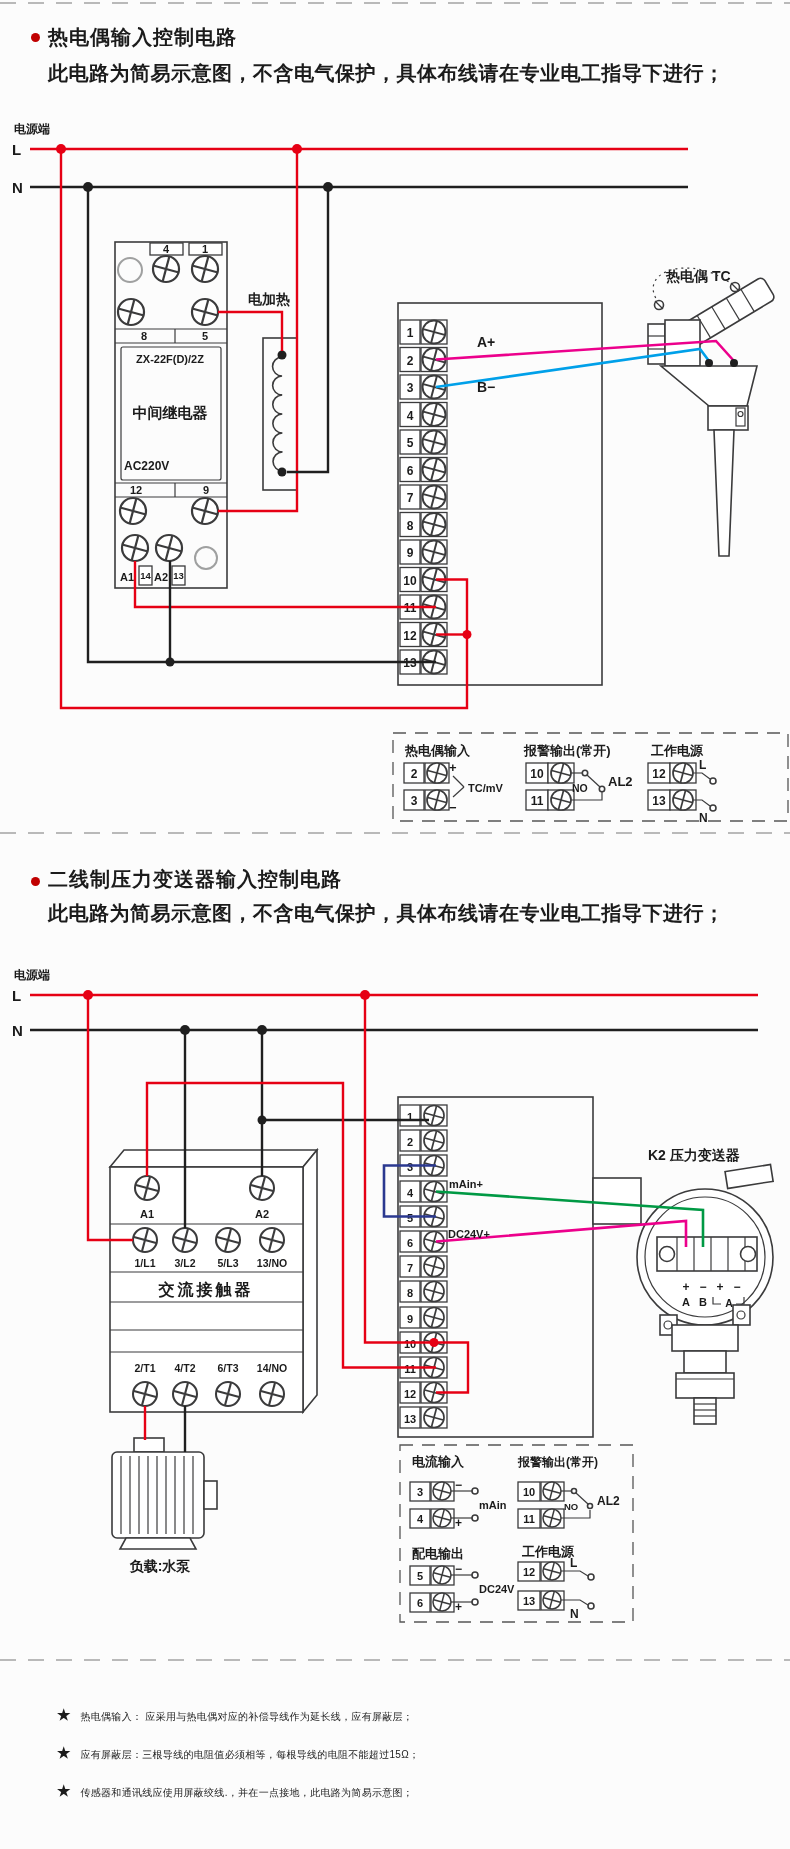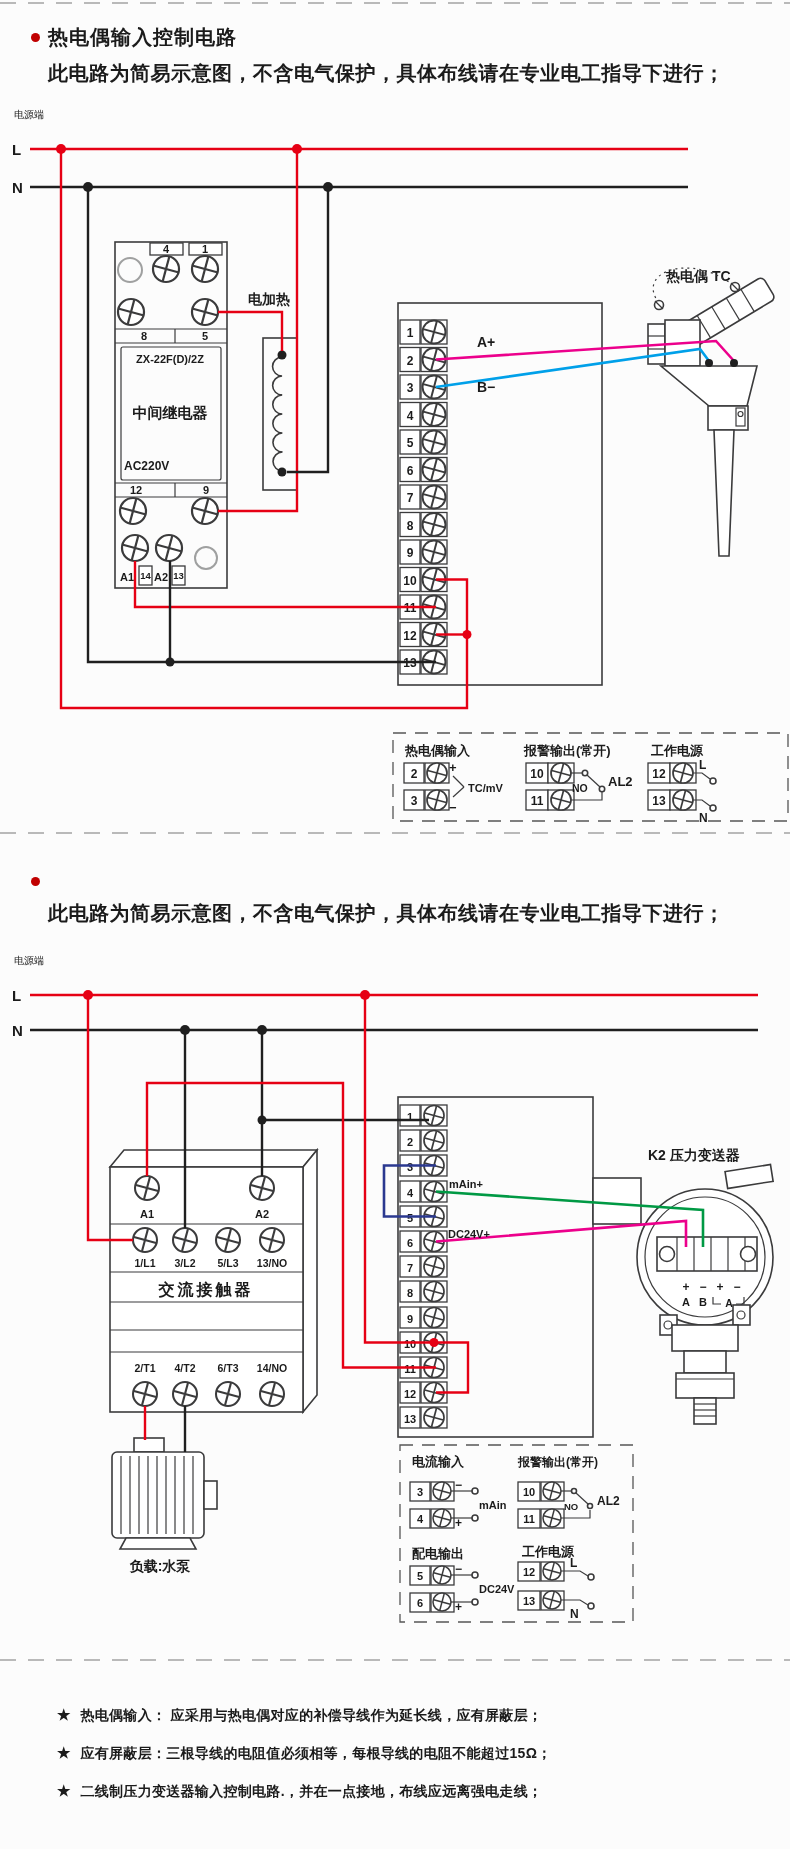--- a/index.html
+++ b/index.html
@@ -2,24 +2,24 @@
 <html><head>
 <meta charset="utf-8">
 <style>
   html,body{margin:0;padding:0;background:#e9e9e9;}
   .page{position:relative;width:790px;height:1849px;background:#fcfcfc;overflow:hidden;
         font-family:"Liberation Sans",sans-serif;color:#1b1b1b;}
   .abs{position:absolute;}
   .bullet{width:9px;height:9px;border-radius:50%;background:#c00000;}
   .sec-title{font-size:20px;font-weight:700;letter-spacing:1px;}
   .sec-sub{font-size:20px;font-weight:700;letter-spacing:.5px;}
-  .pwr{font-size:10px;font-weight:400;}
+  .pwr{font-size:12px;font-weight:700;margin-top:13px;}
   .note-row{position:absolute;display:flex;gap:10px;align-items:baseline;}
   .note-star{font-size:15px;font-weight:700;}
-  .note-text{font-size:14px;font-weight:700;letter-spacing:.3px;}
+  .note-text{font-size:10px;font-weight:400;letter-spacing:.3px;}
   svg{position:absolute;left:0;top:0;}
   svg text{font-family:"Liberation Sans",sans-serif;fill:#1b1b1b;}
   .comp{fill:none;stroke:#3b3b3c;stroke-width:1.6;}
   .compf{fill:#ffffff;stroke:#3b3b3c;stroke-width:1.6;}
   .thin{fill:none;stroke:#3b3b3c;stroke-width:1.2;}
   .cell{fill:#ffffff;stroke:#3b3b3c;stroke-width:1.3;}
   .wire-red{fill:none;stroke:#e60014;stroke-width:2.4;}
   .wire-blk{fill:none;stroke:#1f1f1f;stroke-width:2.4;}
   .wire-pink{fill:none;stroke:#ec008c;stroke-width:2.6;}
   .wire-blue{fill:none;stroke:#00a0e9;stroke-width:2.6;}
@@ -570,29 +570,30 @@
       <text class="t12" x="570" y="1618">N</text>
     </g>
   </svg>
 
   <div class="abs bullet" style="left:31px;top:33px;"></div>
   <div class="abs sec-title" style="left:48px;top:24px;">热电偶输入控制电路</div>
   <div class="abs sec-sub" style="left:48px;top:60px;">此电路为简易示意图，不含电气保护，具体布线请在专业电工指导下进行；</div>
   <div class="abs pwr" style="left:14px;top:108px;">电源端</div>
 
   <div class="abs bullet" style="left:31px;top:877px;"></div>
+  <div class="abs sec-title" style="left:48px;top:866px;">二线制压力变送器输入控制电路</div>
   <div class="abs sec-sub" style="left:48px;top:900px;">此电路为简易示意图，不含电气保护，具体布线请在专业电工指导下进行；</div>
   <div class="abs pwr" style="left:14px;top:954px;">电源端</div>
 
   <div class="note-row" style="left:57px;top:1706px;">
     <span class="note-star">★</span>
     <span class="note-text">热电偶输入： 应采用与热电偶对应的补偿导线作为延长线，应有屏蔽层；</span>
   </div>
   <div class="note-row" style="left:57px;top:1744px;">
     <span class="note-star">★</span>
     <span class="note-text">应有屏蔽层：三根导线的电阻值必须相等，每根导线的电阻不能超过15Ω；</span>
   </div>
   <div class="note-row" style="left:57px;top:1782px;">
     <span class="note-star">★</span>
-    <span class="note-text">二线制压力变送器输入控制电路.，并在一点接地，布线应远离强电走线；</span>
+    <span class="note-text">传感器和通讯线应使用屏蔽绞线.，并在一点接地，此电路为简易示意图；</span>
   </div>
 
 </div>
 
 </body></html>

